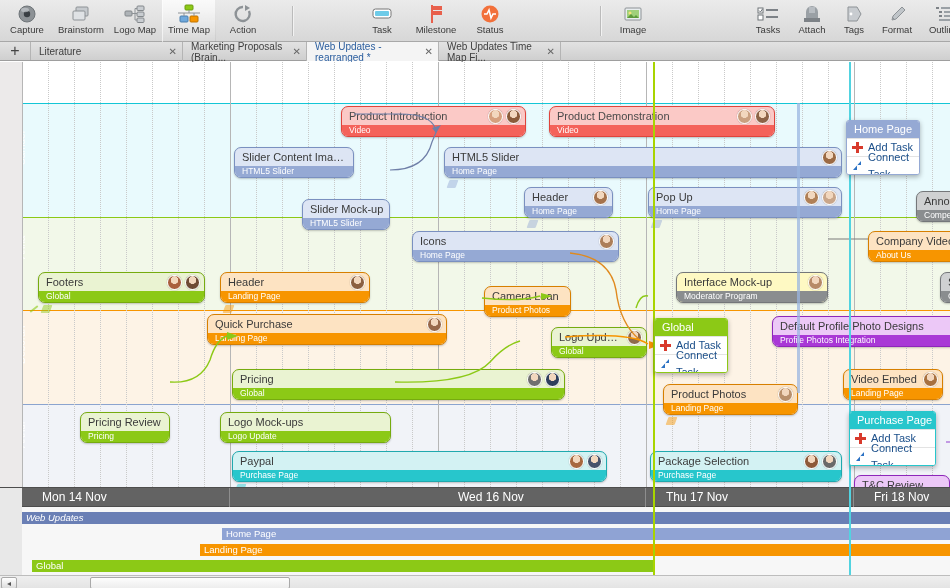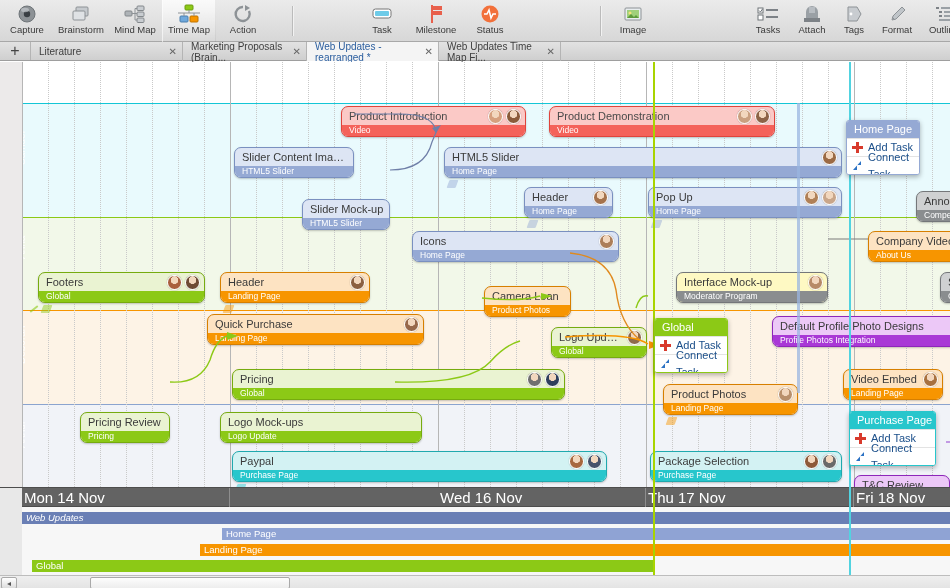--- a/index.html
+++ b/index.html
@@ -57,22 +57,22 @@
     position:absolute;left:16px;
   }
   .lane-body{position:absolute;left:22px;right:0;}
   .grid-minor{position:absolute;top:0;bottom:0;width:1px;border-left:1px dotted #c9c9c9;}
   .grid-day{position:absolute;top:0;bottom:0;width:1px;background:#b6b6b6;}
   #header-strip{position:absolute;left:22px;top:0;right:0;height:41px;background:#fff;}
 
   
   #datebar{position:absolute;left:0;top:425px;width:950px;height:20px;background:#636363;
     border-top:1px solid #4d4d4d;border-bottom:1px solid #4d4d4d;box-sizing:border-box;}
-  .date-cell{position:absolute;top:0;height:35px;color:#fff;font-size:15px;
-    line-height:19px;padding-left:2px;box-sizing:border-box;border-right:1px solid #8e8e8e;}
+  .date-cell{position:absolute;top:0;height:35px;color:#fff;font-size:12px;
+    line-height:19px;padding-left:20px;box-sizing:border-box;border-right:1px solid #8e8e8e;}
   #datebar-gutter{position:absolute;left:0;top:0;width:22px;height:19px;background:#e8e8e8;}
 
   
   #summary{position:absolute;left:0;top:445px;width:950px;height:68px;background:#f7f7f7;}
   #summary-gutter{position:absolute;left:0;top:0;width:22px;height:68px;background:#e8e8e8;}
   .sumbar{position:absolute;height:12px;line-height:12px;font-size:9.5px;color:#fff;
     padding-left:4px;box-sizing:border-box;white-space:nowrap;overflow:hidden;}
 
   
   #hscroll{position:absolute;left:0;top:513px;width:950px;height:15px;
@@ -139,21 +139,21 @@
     <div class="tb-btn">
       <div class="tb-ico">
         <svg width="22" height="20">
             <rect x="1" y="7" width="7" height="5" rx="1" fill="#aeb3b7" stroke="#83888c"></rect>
             <rect x="13" y="2" width="7" height="4.5" rx="1" fill="#c9cdd1" stroke="#83888c"></rect>
             <rect x="13" y="8" width="7" height="4.5" rx="1" fill="#c9cdd1" stroke="#83888c"></rect>
             <rect x="13" y="14" width="7" height="4.5" rx="1" fill="#c9cdd1" stroke="#83888c"></rect>
             <path d="M8 9.5h3v-5h2M11 9.5h2M11 9.5v6.5h2" stroke="#8d9296" fill="none"></path>
           </svg>
       </div>
-      <div class="tb-lbl">Mind Map</div>
+      <div class="tb-lbl">Logo Map</div>
     </div>
     <div class="tb-btn sel">
       <div class="tb-ico">
         <svg width="22" height="20">
             <rect x="7" y="1" width="8" height="5" rx="1" fill="#8cc916" stroke="#6d9c11"></rect>
             <rect x="2" y="12" width="8" height="6" rx="1" fill="#6fa8dc" stroke="#4a7fae"></rect>
             <rect x="12" y="12" width="8" height="6" rx="1" fill="#f79500" stroke="#c07400"></rect>
             <path d="M0 9h22M11 6v3M6 9v3M16 9v3" stroke="#8d9296" fill="none"></path>
           </svg>
       </div>
@@ -493,21 +493,21 @@
           <span class="t">Header</span>
           <div class="avs">
             <div class="av" style="background: radial-gradient(circle at 50% 32%, rgb(242, 215, 190) 0px, rgb(242, 215, 190) 34%, rgb(139, 95, 64) 36%, rgb(139, 95, 64) 100%);"></div>
           </div>
         </div>
         <div class="sub" style="background: rgb(247, 149, 0);">Landing Page</div>
       </div>
       <div class="tagico" style="left: 224px; top: 202px;">
         <div style="position: absolute; left: 0px; top: 0px; width: 9px; height: 8px; background: rgb(247, 149, 0); opacity: 0.55; transform: skewX(-20deg); border-radius: 1px;"></div>
       </div>
-      <div class="card" style="left: 207px; top: 211px; width: 217px; background: rgb(253, 227, 194); border-color: rgb(215, 127, 0);">
+      <div class="card" style="left: 207px; top: 211px; width: 240px; background: rgb(253, 227, 194); border-color: rgb(215, 127, 0);">
         <div class="ttl" style="color: rgb(58, 58, 58);">
           <span class="t">Quick Purchase</span>
           <div class="avs">
             <div class="av" style="background: radial-gradient(circle at 50% 32%, rgb(242, 215, 190) 0px, rgb(242, 215, 190) 34%, rgb(151, 104, 74) 36%, rgb(151, 104, 74) 100%);"></div>
           </div>
         </div>
         <div class="sub" style="background: rgb(247, 149, 0);">Landing Page</div>
       </div>
       <div class="card" style="left: 484px; top: 183px; width: 87px; background: rgb(253, 227, 194); border-color: rgb(215, 127, 0);">
         <div class="ttl" style="color: rgb(58, 58, 58);">
@@ -554,21 +554,21 @@
           </div>
         </div>
         <div class="sub" style="background: rgb(140, 201, 22);">Global</div>
       </div>
       <div class="card" style="left: 80px; top: 309px; width: 90px; background: rgb(234, 243, 210); border-color: rgb(118, 171, 15);">
         <div class="ttl" style="color: rgb(58, 58, 58); border-radius: 6px;">
           <span class="t">Pricing Review</span>
         </div>
         <div class="sub" style="background: rgb(140, 201, 22);">Pricing</div>
       </div>
-      <div class="card" style="left: 220px; top: 309px; width: 202px; background: rgb(234, 243, 210); border-color: rgb(118, 171, 15);">
+      <div class="card" style="left: 220px; top: 309px; width: 171px; background: rgb(234, 243, 210); border-color: rgb(118, 171, 15);">
         <div class="ttl" style="color: rgb(58, 58, 58);">
           <span class="t">Logo Mock-ups</span>
         </div>
         <div class="sub" style="background: rgb(140, 201, 22);">Logo Update</div>
       </div>
       <div class="card" style="left: 663px; top: 281px; width: 135px; background: rgb(253, 227, 194); border-color: rgb(215, 127, 0);">
         <div class="ttl" style="color: rgb(58, 58, 58);">
           <span class="t">Product Photos</span>
           <div class="avs">
             <div class="av" style="background: radial-gradient(circle at 50% 32%, rgb(242, 215, 190) 0px, rgb(242, 215, 190) 34%, rgb(185, 144, 108) 36%, rgb(185, 144, 108) 100%);"></div>

